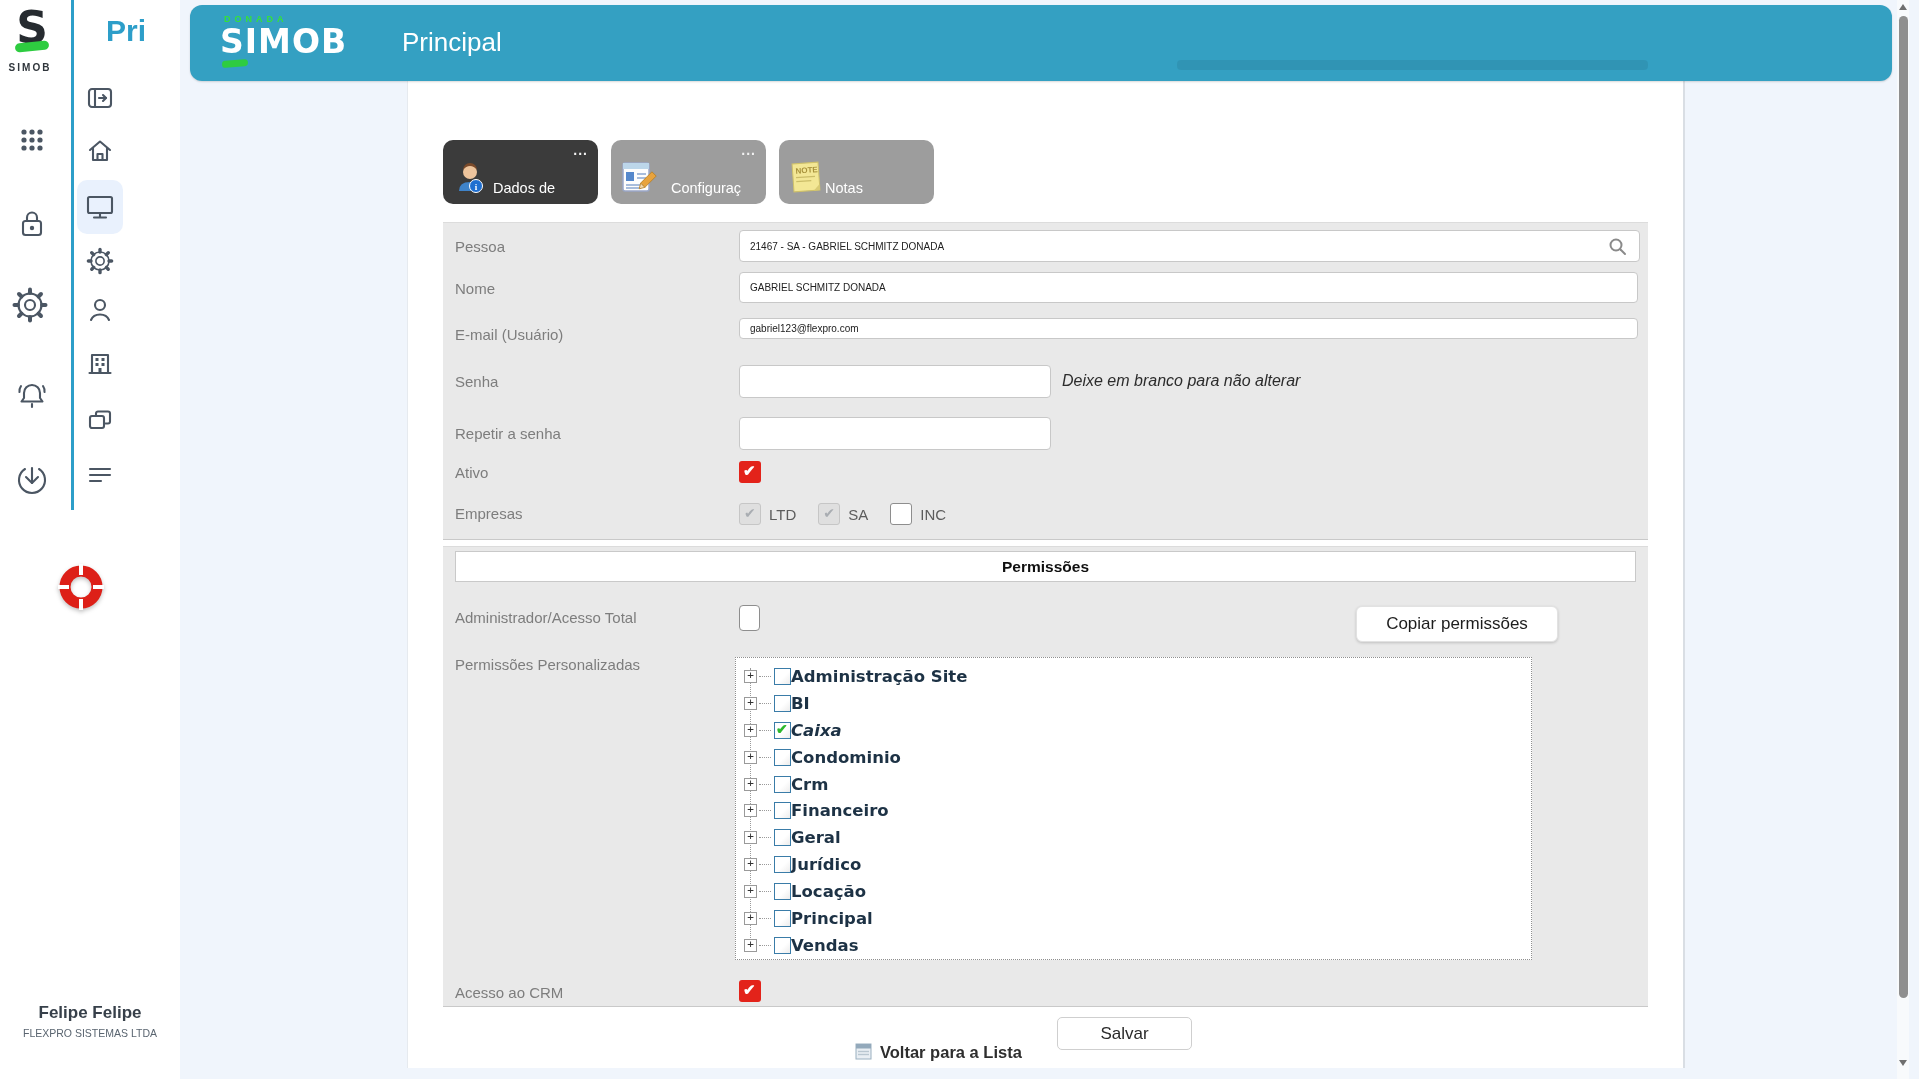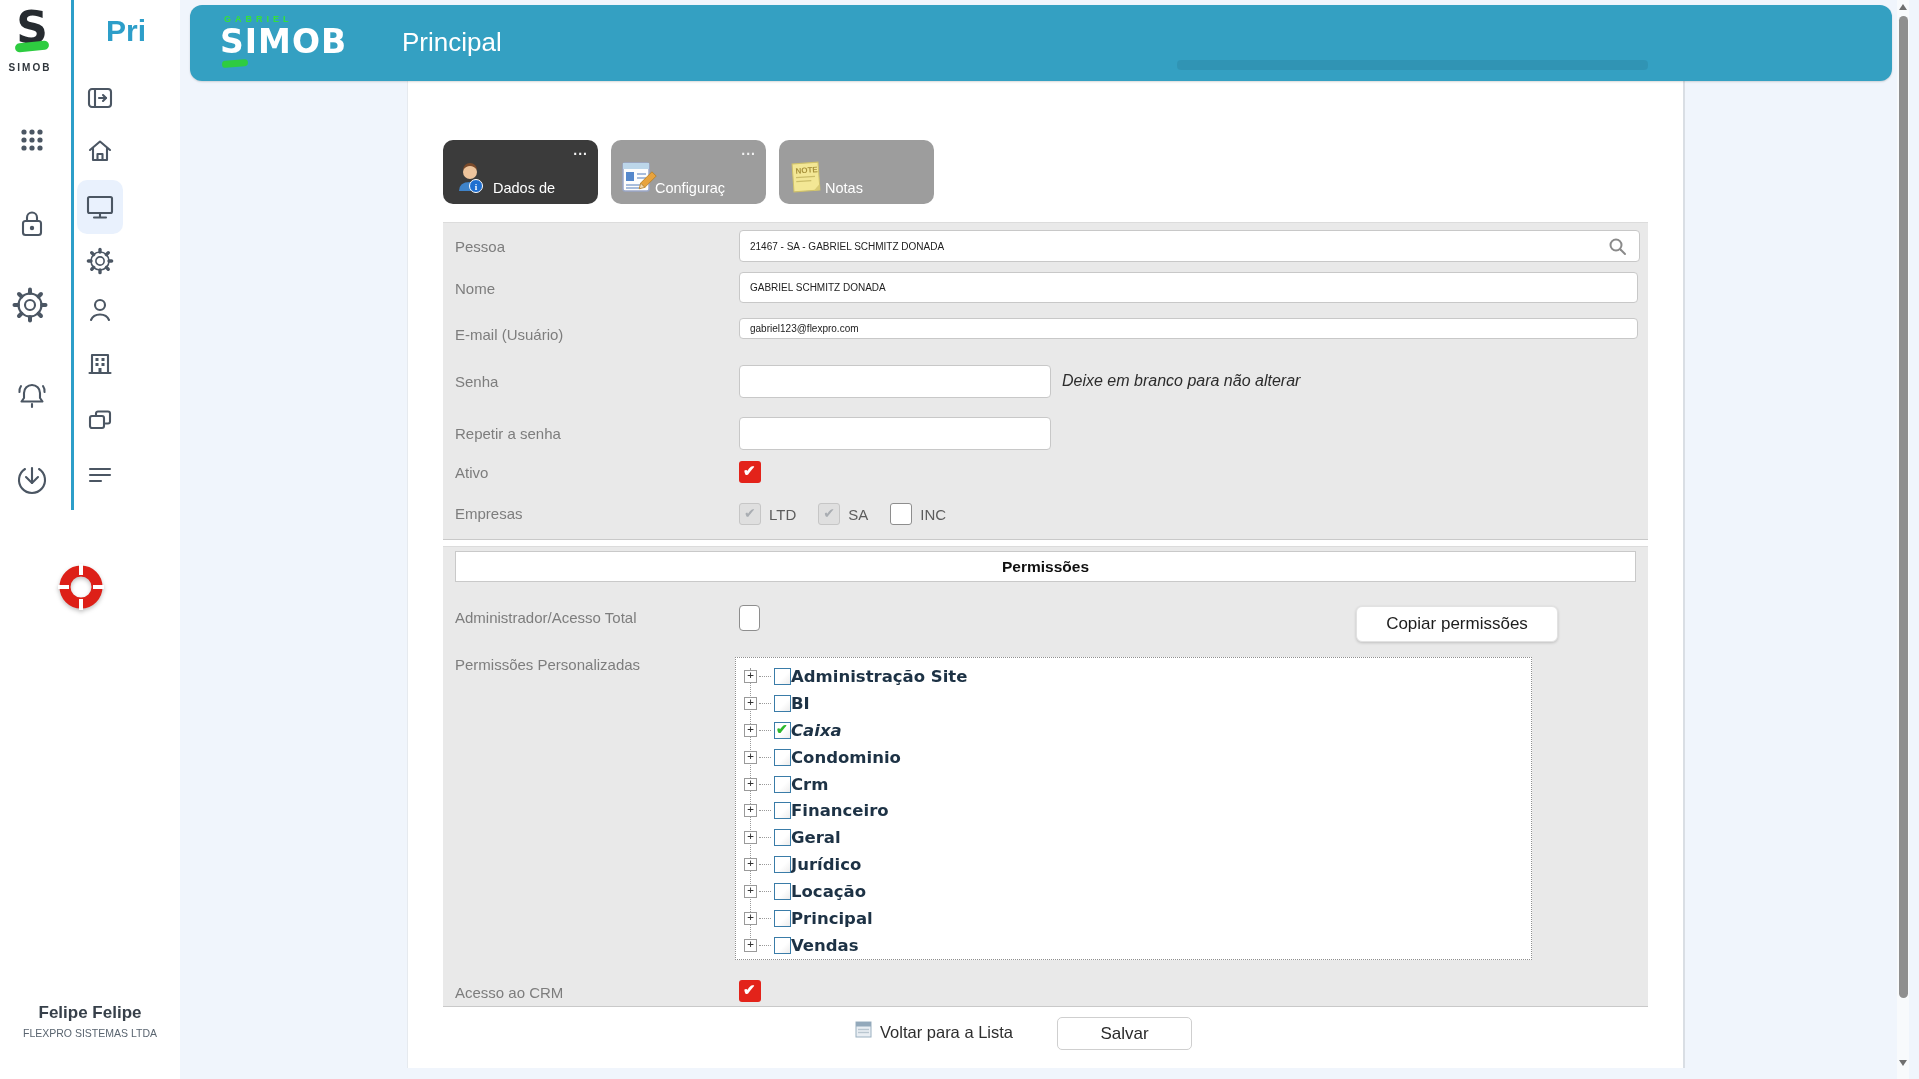--- a/index.html
+++ b/index.html
@@ -93,21 +93,21 @@
   .tree-row{position:relative;height:26.9px;display:flex;align-items:center;padding-left:8px;cursor:pointer;}
   .tree-row:first-child{margin-top:5px;}
   .expander{width:13px;height:13px;background:#fff;border:1px solid #9a9a9a;box-sizing:border-box;font-size:11px;line-height:10px;text-align:center;color:#333;font-family:"DejaVu Sans Mono",monospace;z-index:1;}
   .tdots{width:12px;border-top:1px dotted #9a9a9a;margin:0 3px 0 2px;}
   .tcb{width:17px;height:17px;background:linear-gradient(135deg,#fff 55%,#ececec 100%);border:1.5px solid var(--treeborder);box-sizing:border-box;position:relative;cursor:pointer;}
   .tcb.checked::after{content:"\2714";position:absolute;left:1px;top:-2px;color:var(--green);font-size:14px;font-weight:bold;}
   .tlabel{margin-left:0;font-size:16.5px;font-weight:bold;color:#1d3245;font-family:"DejaVu Sans",sans-serif;}
   .tlabel.italic{font-style:italic;}
 
   
-  #back-link{position:absolute;left:855px;top:1021px;display:flex;align-items:flex-end;cursor:pointer;}
+  #back-link{position:absolute;left:855px;top:1043px;display:flex;align-items:flex-start;cursor:pointer;font-weight:bold;}
   #back-label{margin-left:8px;font-size:16.5px;color:#2e2e2e;}
   #save-btn{position:absolute;left:1057px;top:1017px;width:133px;height:31px;background:#fff;border:1px solid #cfcfcf;border-radius:5px;font-size:17px;color:#2a2a2a;display:flex;align-items:center;justify-content:center;cursor:pointer;}
 
   
   #scrollbar{position:absolute;left:1897px;top:0;width:12px;height:1079px;background:#f8fafc;}
   #sb-up{position:absolute;left:2px;top:4px;width:0;height:0;border-left:4px solid transparent;border-right:4px solid transparent;border-bottom:6px solid #6f6f6f;}
   #sb-thumb{position:absolute;left:1.5px;top:16px;width:9px;height:982px;background:#8f8f8f;border-radius:5px;cursor:pointer;}
   #sb-down{position:absolute;left:2px;top:1060px;width:0;height:0;border-left:4px solid transparent;border-right:4px solid transparent;border-top:6px solid #6f6f6f;}
 </style>
 </head>
@@ -290,21 +290,21 @@
         <line x1="2" y1="25" x2="13" y2="25"></line>
           <line x1="37" y1="25" x2="48" y2="25"></line>
       </g>
     </svg>
   </div>
 
   <div id="profile-name">Felipe Felipe</div>
   <div id="profile-company">FLEXPRO SISTEMAS LTDA</div>
 
   <div id="header">
-    <span id="hdr-flexpro">GABRIEL</span>
+    <span id="hdr-flexpro">DONADA</span>
     <span id="hdr-simob">SIMOB</span>
     <span id="hdr-swoosh"></span>
     <span id="hdr-title">Principal</span>
     <span id="hdr-strip"></span>
   </div>
 
 
   <div class="tab dark" style="left:443px;">
     <span class="tab-icon">
       <svg width="38" height="36" viewBox="0 0 38 36">
@@ -330,21 +330,21 @@
           <line x1="7" y1="26" x2="27" y2="26"></line>
             <line x1="7" y1="29" x2="22" y2="29"></line>
         </g>
         <g transform="rotate(45 28 22)">
           <rect x="25" y="12" width="6" height="16" fill="#e8a33d" stroke="#b97f22" stroke-width="0.8"></rect>
           <polygon points="25,28 31,28 28,33" fill="#f2d9b0" stroke="#b97f22" stroke-width="0.8"></polygon>
         </g>
       </svg>
     </span>
     <span class="tab-more">...</span>
-    <span class="tab-label" style="left:44px;">Configuraç</span>
+    <span class="tab-label" style="left:60px;">Configuraç</span>
   </div>
   <div class="tab gray" style="left:779px;">
     <span class="tab-icon">
       <svg width="38" height="36" viewBox="0 0 38 36">
         <g transform="rotate(-4 19 18)">
           <rect x="6" y="4" width="26" height="28" fill="#f3e795" stroke="#cfc16a" stroke-width="1"></rect>
           <polygon points="26,32 32,32 32,26" fill="#d9cb74"></polygon>
           <text x="9" y="14" font-size="8" font-weight="bold" fill="#a8923c" font-family="Liberation Sans,sans-serif">NOTE</text>
           <g stroke="#cbbd68" stroke-width="1.2">
             <line x1="9" y1="18" x2="28" y2="18"></line>

